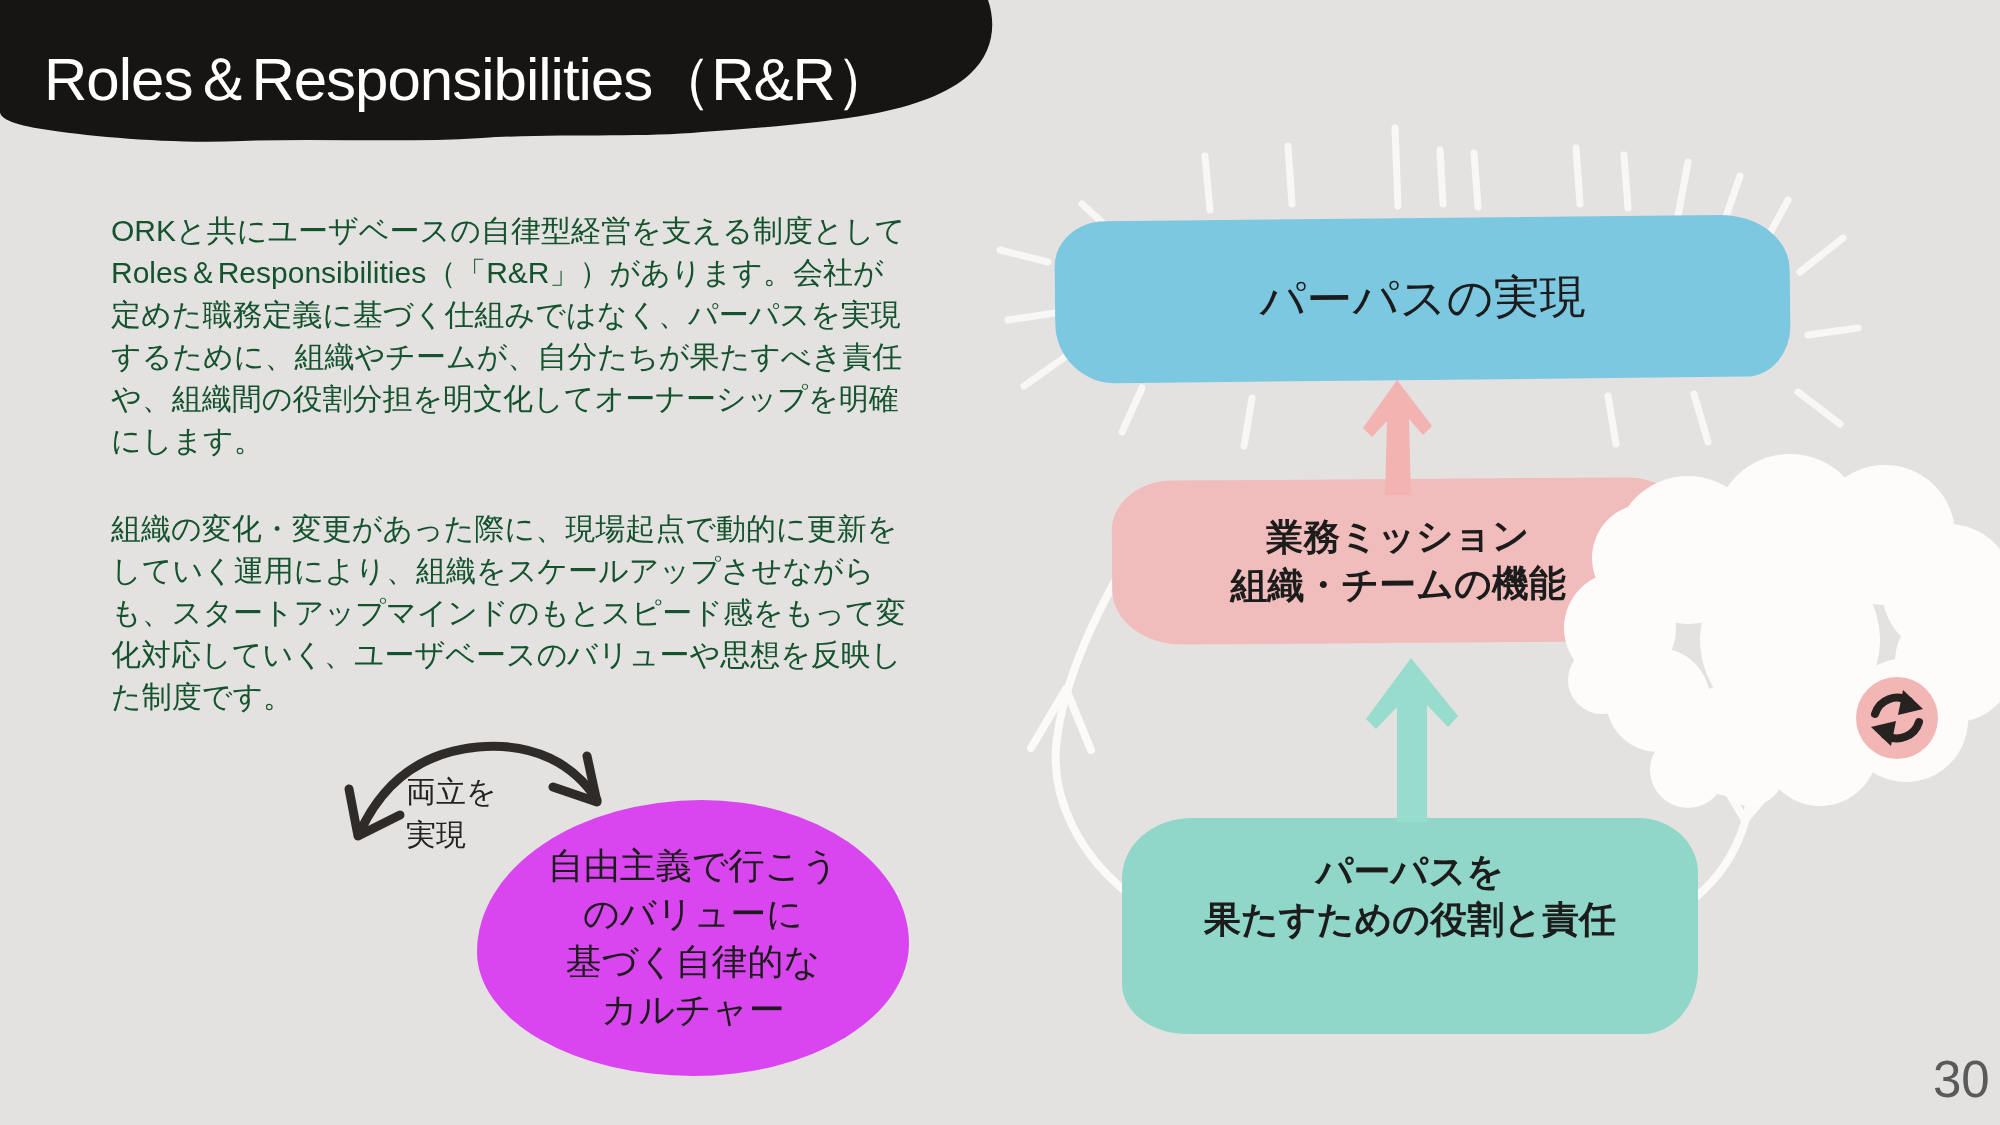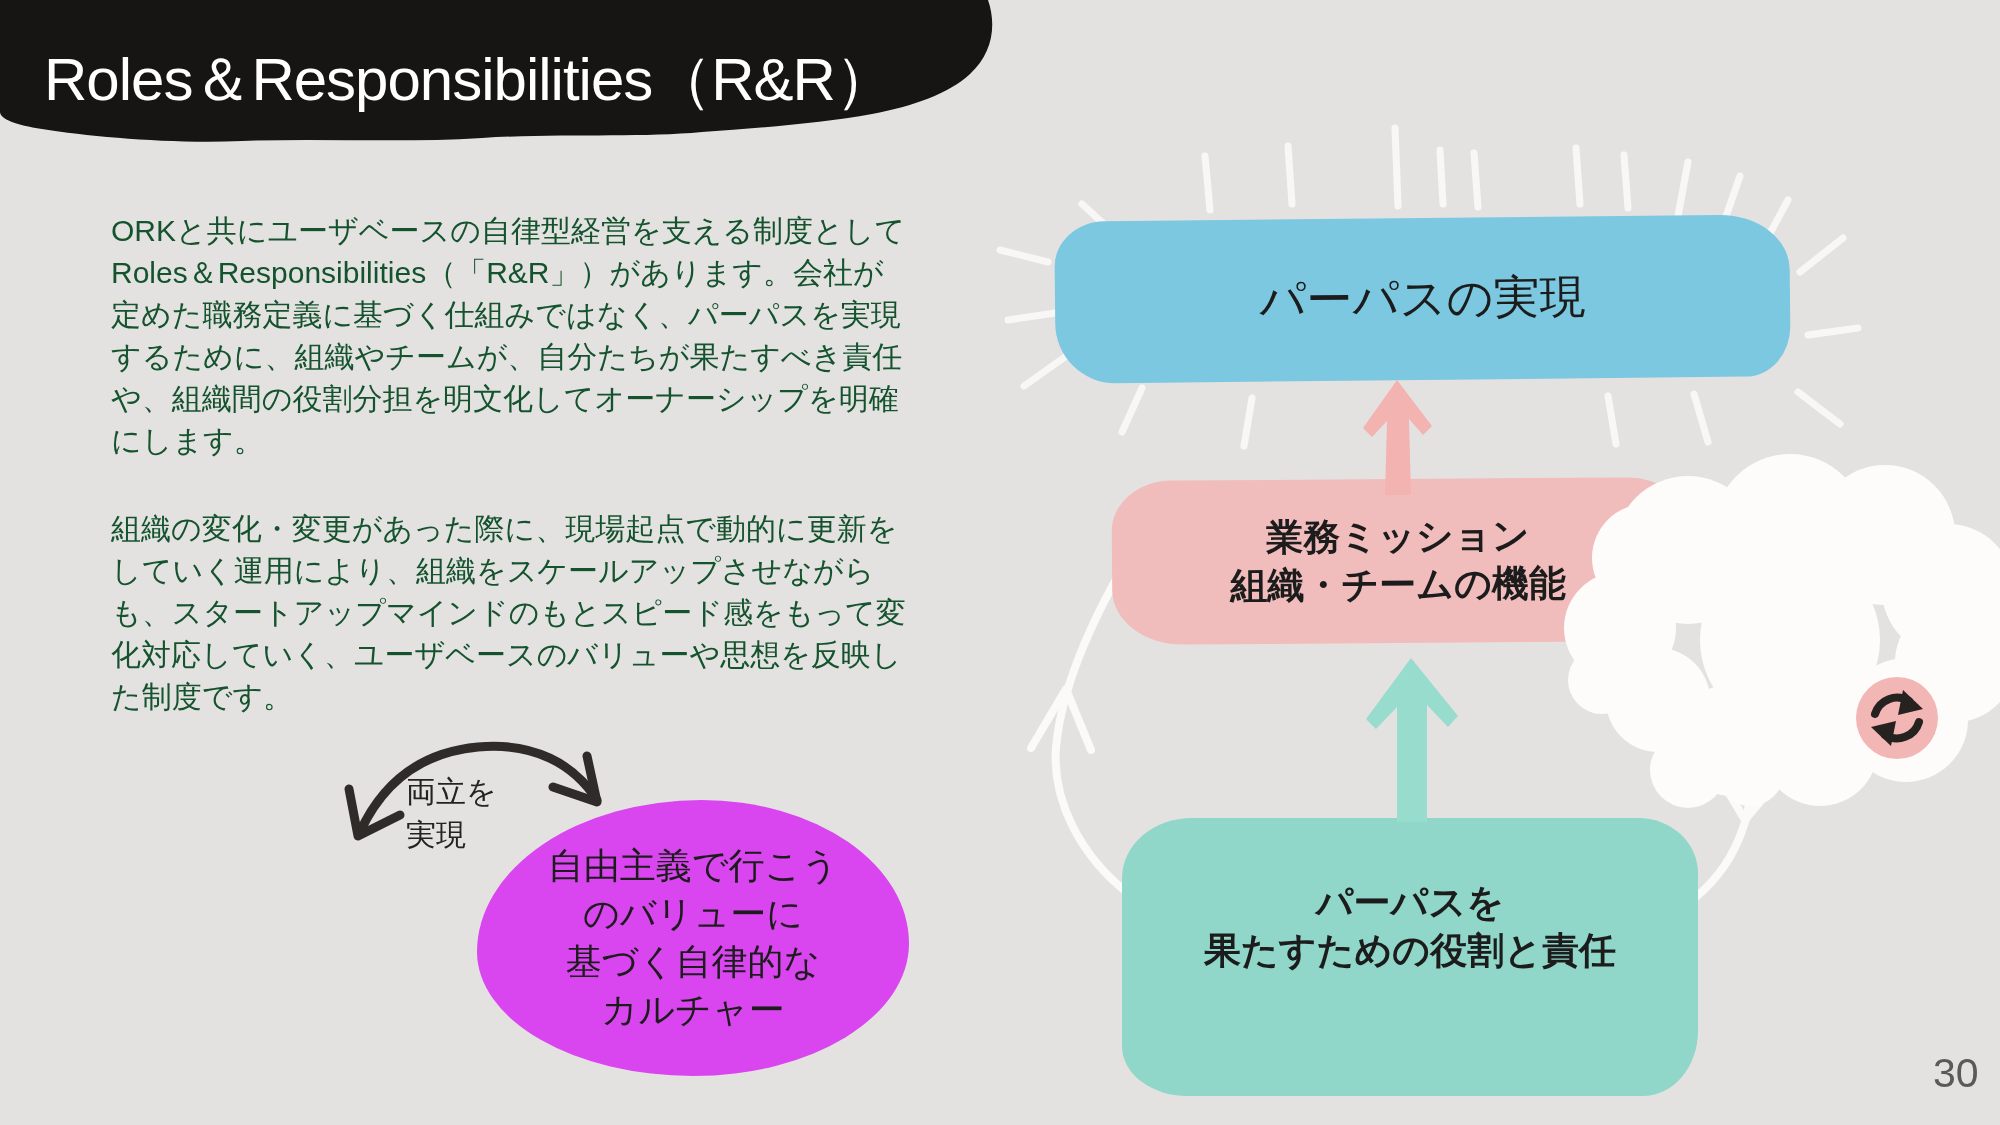--- a/index.html
+++ b/index.html
@@ -37,21 +37,21 @@
     transform:rotate(-0.6deg);
     font-size:46px;font-weight:400;
   }
   .blob-pink-mid{
     left:1112px;top:479px;width:572px;height:164px;background:#f1bcbc;
     border-radius:60px 55px 50px 70px / 50px 45px 60px 55px;
     transform:rotate(-0.4deg);
     font-size:37px;font-weight:700;line-height:48px;
   }
   .blob-teal-bottom{
-    left:1122px;top:818px;width:576px;height:278px;background:#90d7c9;
+    left:1122px;top:818px;width:576px;height:216px;background:#90d7c9;
     border-radius:70px 60px 55px 65px / 60px 55px 65px 50px;
     font-size:37px;font-weight:700;line-height:48px;
     padding-bottom:60px;box-sizing:border-box;
   }
   .blob-pink-left{
     left:162px;top:846px;width:312px;height:216px;background:#f5c2c4;
     border-radius:50% 50% 48% 52% / 52% 55% 45% 48%;
     font-size:36px;line-height:50px;
   }
   .blob-teal-left{
@@ -64,21 +64,21 @@
     text-align:left;font-size:30px;line-height:43px;color:#242322;
     white-space:pre-line;
   }
   .cloud-note{
     position:absolute;left:1608px;top:558px;width:354px;z-index:4;
     text-align:center;font-size:33px;line-height:40px;color:#6b6764;
     white-space:pre-line;
   }
   .page-number{
     position:absolute;left:1933px;top:1050px;z-index:5;
-    font-size:41px;color:#5a5a5a;
+    font-size:51px;color:#5a5a5a;
   }
 </style>
 </head>
 <body>
 
 <div class="slide">
 
   <svg class="layer layer-back" viewBox="0 0 2000 1125">
 
     <path fill="#161514" d="M 0,0 L 988,0 C 997,26 992,54 970,74 C 948,94 914,106 872,114

